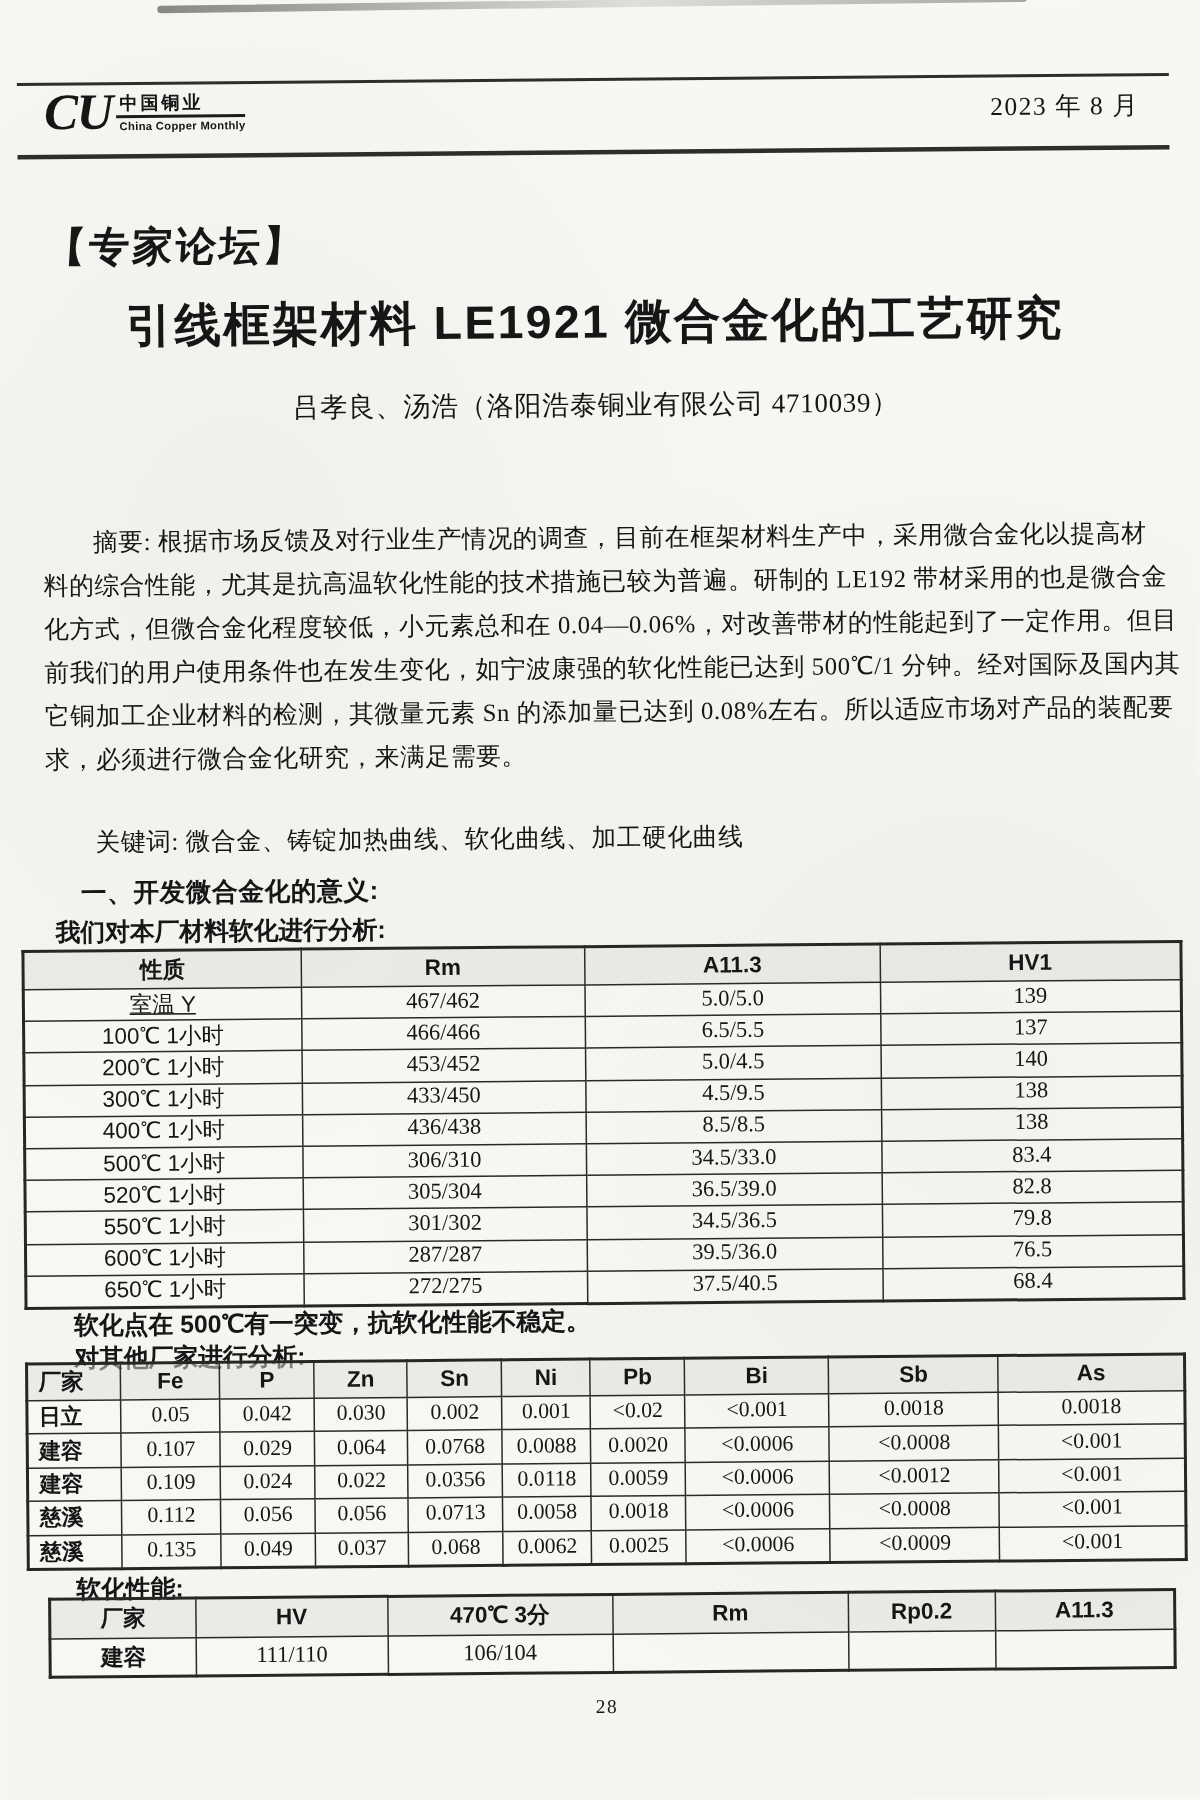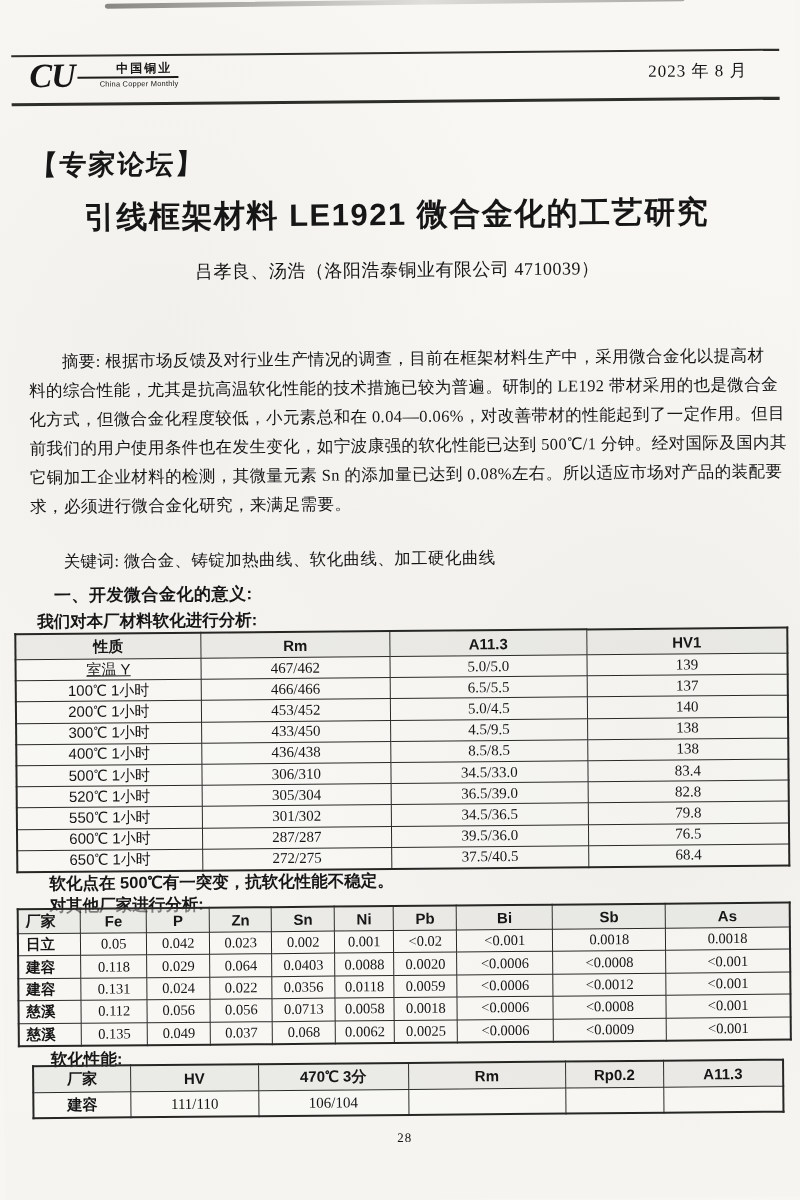--- a/index.html
+++ b/index.html
@@ -26,31 +26,31 @@
   }
   
   .rule{position:absolute;left:16px;right:16px;height:2px;background:#2d2d2a;}
   .rule.top{top:52px;}
   .rule.bottom{top:100px;height:2.5px;}
   .logo{position:absolute;left:34px;top:58px;display:flex;align-items:flex-start;}
   .logo .cu{
     font-family:"Liberation Serif", serif;font-style:italic;font-weight:bold;
     font-size:34px;line-height:30px;letter-spacing:-1px;
   }
-  .logo-stack{display:inline-flex;flex-direction:column;margin-left:3px;margin-top:2px;text-align:right;}
+  .logo-stack{display:inline-flex;flex-direction:column;margin-left:3px;margin-top:2px;}
   .logo-stack .cn{
     font-family:"Liberation Sans", sans-serif;font-weight:bold;font-size:12px;
     line-height:13px;border-bottom:2px solid #1c1c1a;padding:0 6px 1px 2px;letter-spacing:2px;
   }
   .logo-stack .en{
-    font-family:"Liberation Sans", sans-serif;font-weight:normal;font-size:7.5px;
-    line-height:9px;padding:1px 0 0 2px;letter-spacing:.2px;margin-left:20px;
+    font-family:"Liberation Sans", sans-serif;font-weight:bold;font-size:7.5px;
+    line-height:9px;padding:1px 0 0 2px;letter-spacing:.2px;
   }
   .issue-date{
-    position:absolute;right:48px;top:62px;
+    position:absolute;right:36px;top:62px;
     font-size:17px;font-family:"Liberation Serif", serif;letter-spacing:1px;
   }
   
   .column-tag{
     position:absolute;left:34px;top:144px;
     font-family:"Liberation Serif", serif;font-weight:bold;font-size:27px;
     transform:skewX(-4deg);letter-spacing:2px;
   }
   .title{
     position:absolute;left:0;right:0;top:194px;text-align:center;
@@ -264,43 +264,43 @@
           <th>Bi</th>
           <th>Sb</th>
           <th>As</th>
         </tr>
       </thead>
       <tbody>
         <tr>
           <td>日立</td>
           <td>0.05</td>
           <td>0.042</td>
-          <td>0.023</td>
+          <td>0.030</td>
           <td>0.002</td>
           <td>0.001</td>
           <td>&lt;0.02</td>
           <td>&lt;0.001</td>
           <td>0.0018</td>
           <td>0.0018</td>
         </tr>
         <tr>
           <td>建容</td>
-          <td>0.118</td>
+          <td>0.107</td>
           <td>0.029</td>
           <td>0.064</td>
-          <td>0.0403</td>
+          <td>0.0768</td>
           <td>0.0088</td>
           <td>0.0020</td>
           <td>&lt;0.0006</td>
           <td>&lt;0.0008</td>
           <td>&lt;0.001</td>
         </tr>
         <tr>
           <td>建容</td>
-          <td>0.131</td>
+          <td>0.109</td>
           <td>0.024</td>
           <td>0.022</td>
           <td>0.0356</td>
           <td>0.0118</td>
           <td>0.0059</td>
           <td>&lt;0.0006</td>
           <td>&lt;0.0012</td>
           <td>&lt;0.001</td>
         </tr>
         <tr>

